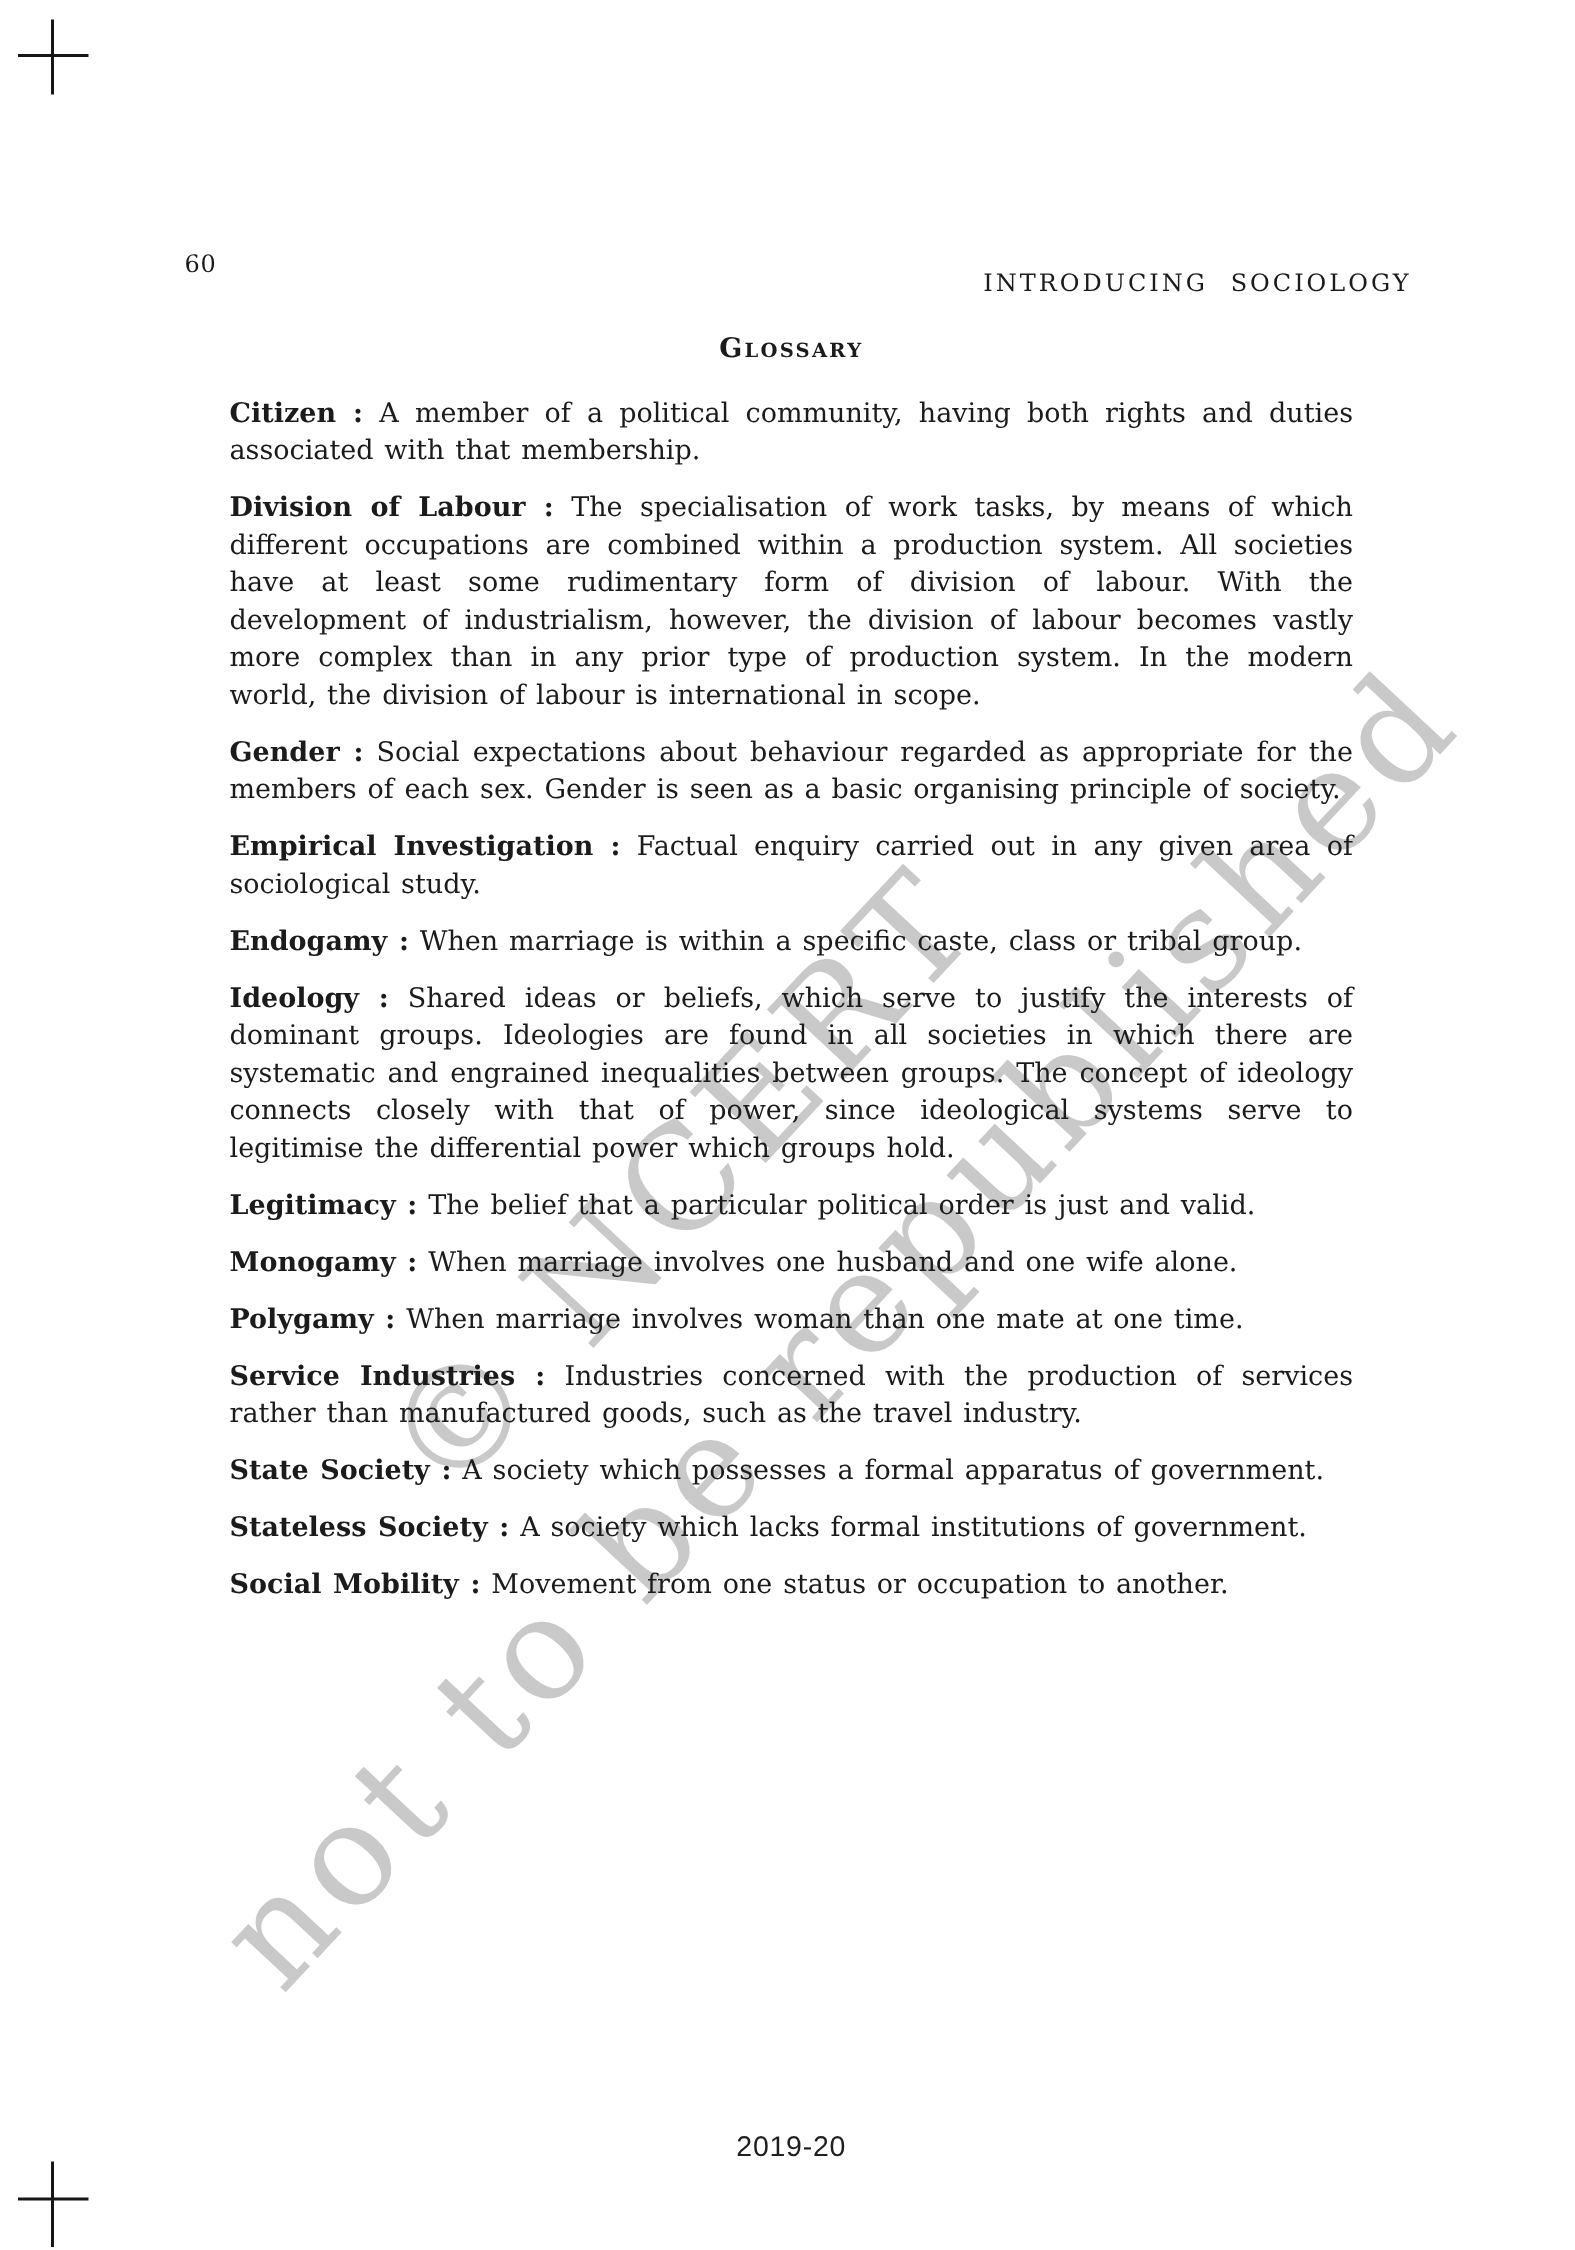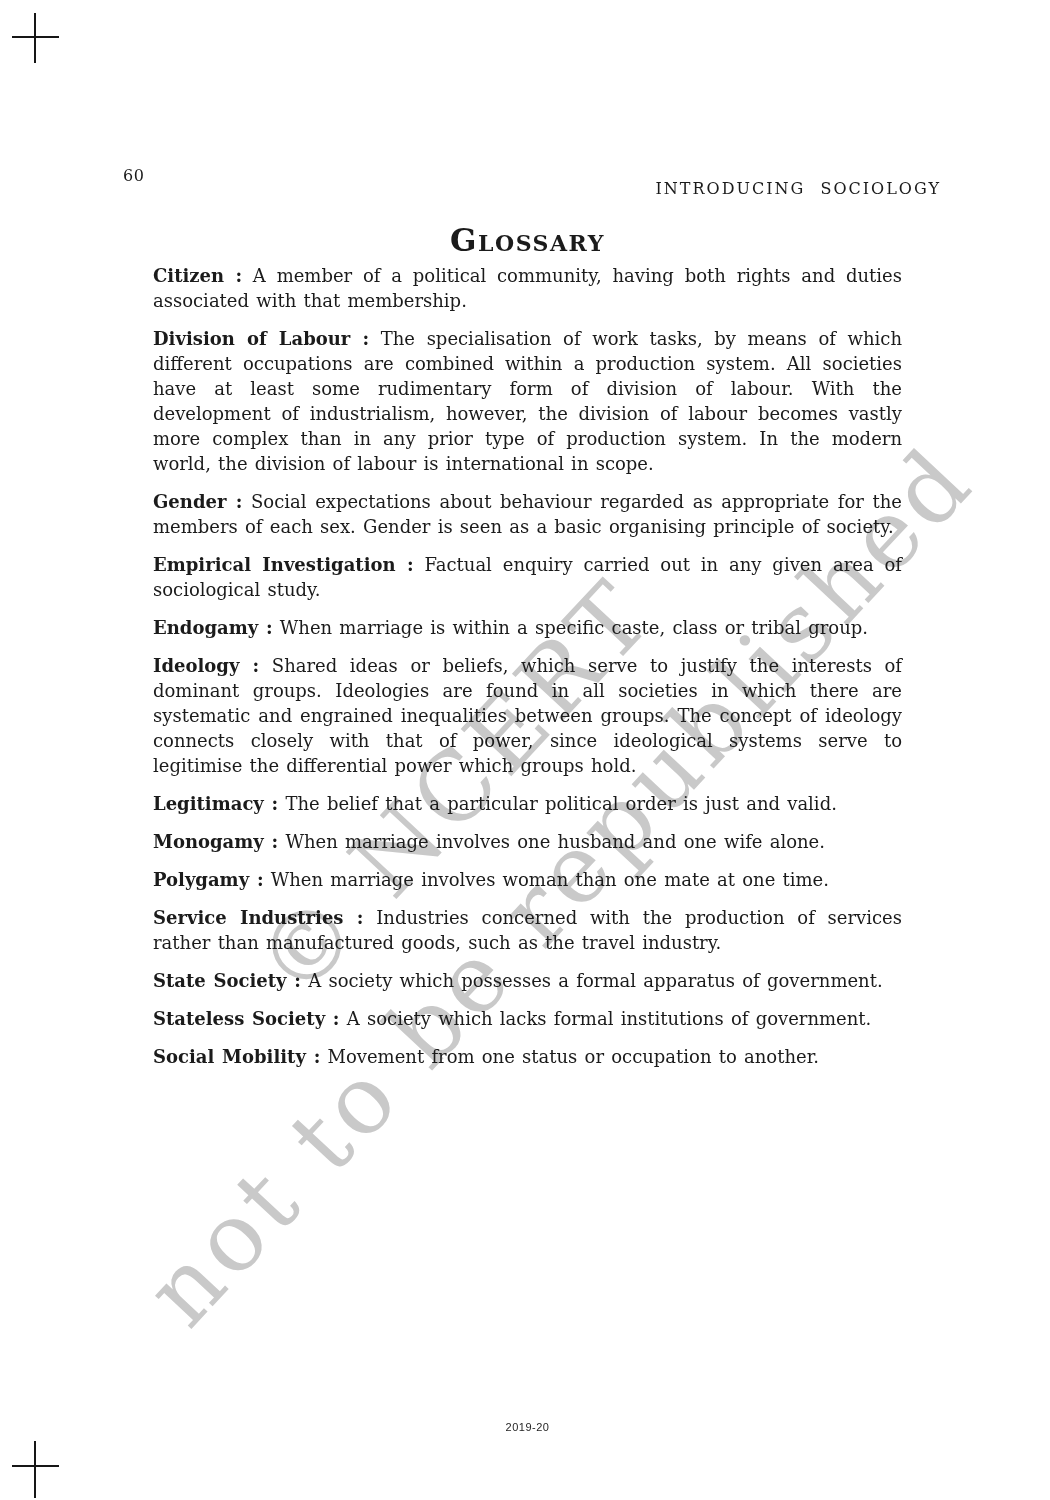--- a/index.html
+++ b/index.html
@@ -41,21 +41,21 @@
   }
   .running-title {
     position: absolute; right: 109px; top: 179px;
     font-size: 16px; letter-spacing: 2px; word-spacing: 8px; z-index: 1;
   }
 
   
   .title {
     position: absolute; left: 153px; top: 222px; width: 749px;
     margin: 0; text-align: center;
-    font-size: 31px; font-weight: bold;
+    font-size: 18px; font-weight: bold;
     font-variant: small-caps; letter-spacing: 1.5px;
     z-index: 1;
   }
 
   
   .content {
     position: absolute; left: 153px; top: 263px; width: 749px;
     z-index: 1;
   }
   .entry {
@@ -66,21 +66,21 @@
     word-spacing: 1.5px;
   }
   .entry:last-child { margin-bottom: 0; }
   .term { font-weight: bold; }
 
   
   .footer {
     position: absolute; left: 153px; top: 1421px; width: 749px;
     text-align: center;
     font-family: "Liberation Sans", sans-serif;
-    font-size: 11px; letter-spacing: 0.5px; color: #1f1f1f;
+    font-size: 19px; letter-spacing: 0.5px; color: #1f1f1f;
     z-index: 1;
   }
 </style>
 </head>
 <body>
 
 <div class="page">
 
   <div class="mark tl-h"></div>
   <div class="mark tl-v"></div>

